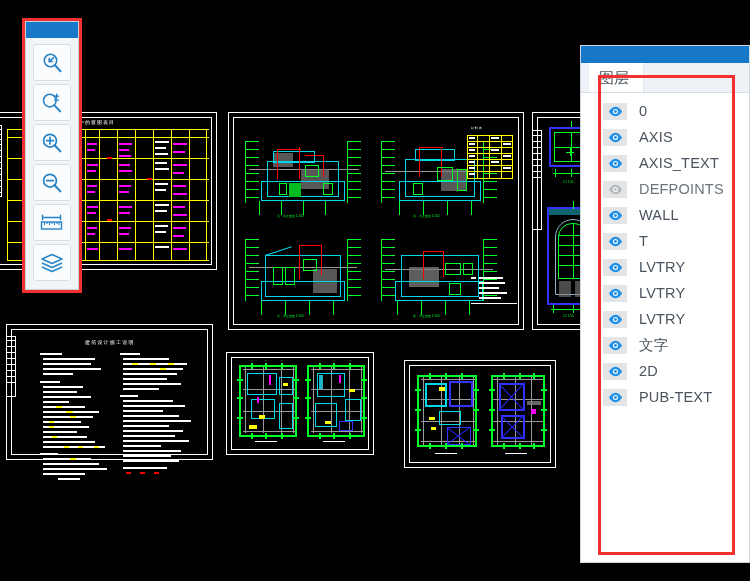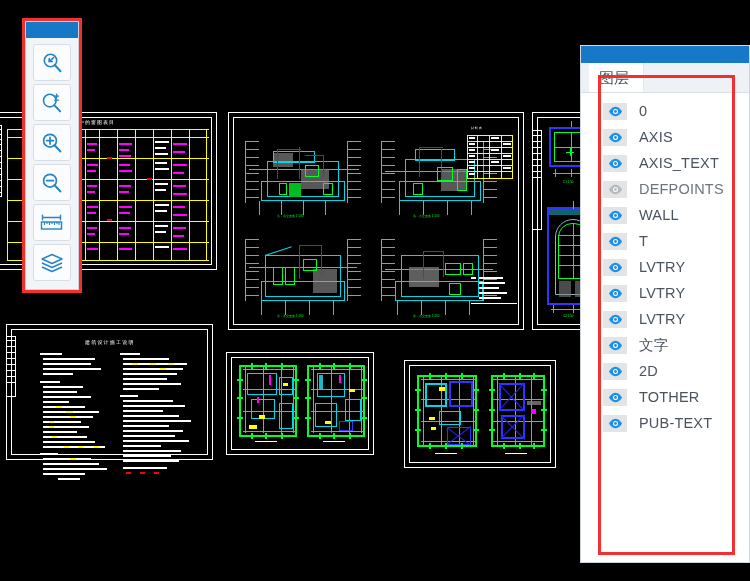--- a/index.html
+++ b/index.html
@@ -922,29 +922,19 @@
           <span class="layer-name">2D</span>
         </div>
         <div class="layer-row">
           <span class="eye-box">
             <svg width="15" height="11" viewBox="0 0 15 11">
               <path d="M7.5 0.7C3.6 0.7 1 5.5 1 5.5s2.6 4.8 6.5 4.8S14 5.5 14 5.5 11.4 0.7 7.5 0.7z" fill="#1e90e8"></path>
               <circle cx="7.5" cy="5.5" r="2.5" fill="#ffffff"></circle>
               <circle cx="7.5" cy="5.5" r="1.4" fill="#1e90e8"></circle>
             </svg>
           </span>
-          <span class="layer-name">TOTHER</span>
-        </div>
-        <div class="layer-row">
-          <span class="eye-box">
-            <svg width="15" height="11" viewBox="0 0 15 11">
-              <path d="M7.5 0.7C3.6 0.7 1 5.5 1 5.5s2.6 4.8 6.5 4.8S14 5.5 14 5.5 11.4 0.7 7.5 0.7z" fill="#1e90e8"></path>
-              <circle cx="7.5" cy="5.5" r="2.5" fill="#ffffff"></circle>
-              <circle cx="7.5" cy="5.5" r="1.4" fill="#1e90e8"></circle>
-            </svg>
-          </span>
           <span class="layer-name">PUB-TEXT</span>
         </div>
       </div>
   </div>
   <div id="layer-outline"></div>
 
 </div>
 
 </body></html>

